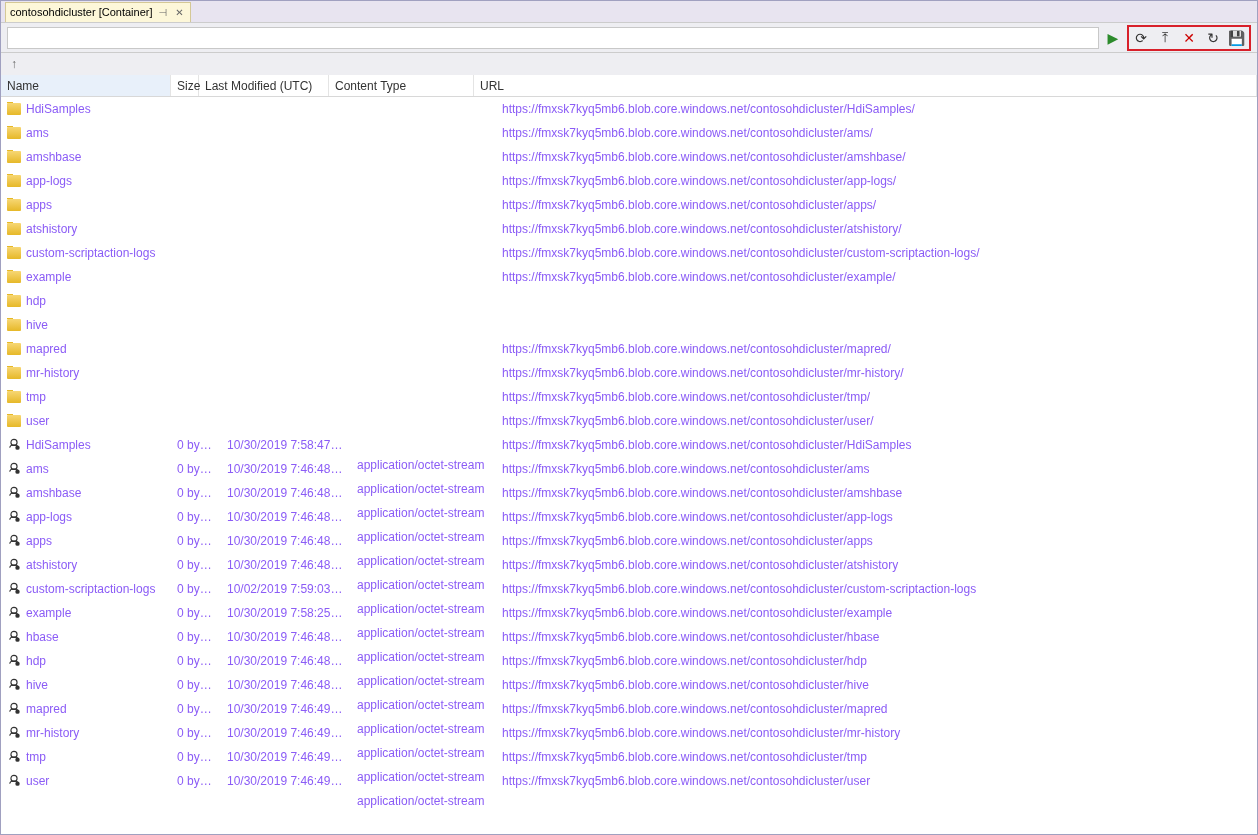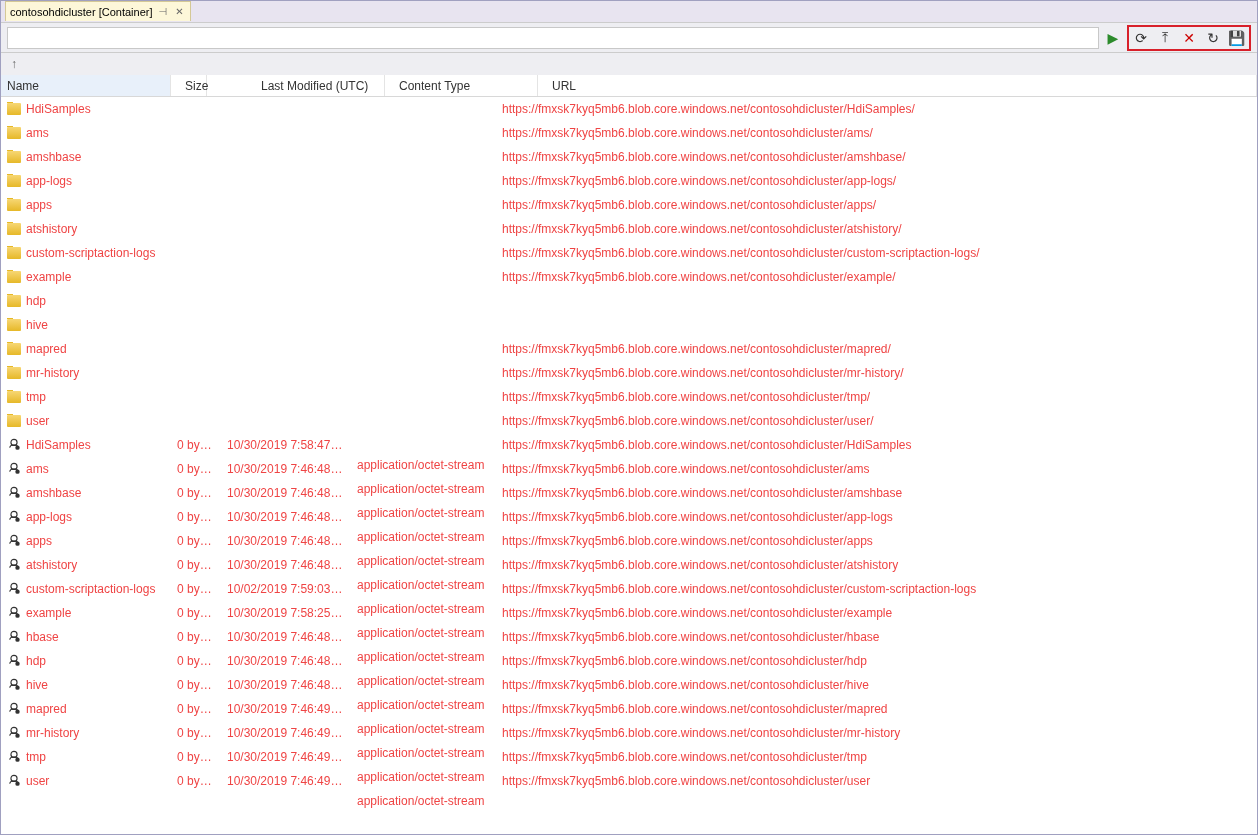--- a/index.html
+++ b/index.html
@@ -15,21 +15,21 @@
       border: 1px solid #a0a0c0;
       background: #fff;
       display: flex;
       flex-direction: column;
     }
     .tabstrip {
       background: #e8e4f0;
       height: 22px;
       border-bottom: 1px solid #ccc;
       display: flex;
-      align-items: flex-start;
+      align-items: center;
       padding-left: 4px;
     }
     .tab {
       background: #fdf7d9;
       border: 1px solid #d4c896;
       border-bottom: none;
       height: 20px;
       display: flex;
       align-items: center;
       padding: 0 4px;
@@ -93,45 +93,44 @@
       font-size: 12px;
       color: #666;
     }
     .columns-header {
       display: flex;
       background: #fff;
       height: 22px;
       border-bottom: 1px solid #d8d8d8;
       align-items: center;
       font-size: 12px;
-      gap: 8px;
     }
     .col {
       padding: 0 6px;
       border-right: 1px solid #e4e4e4;
       height: 100%;
       display: flex;
       align-items: center;
       color: #333;
     }
     .col-name { width: 170px; background: #e8f0fa; }
     .col-size { width: 28px; }
-    .col-modified { width: 130px; margin-left: 40px; }
+    .col-modified { width: 130px; }
     .col-content { width: 145px; }
     .col-url { flex: 1; }
     .rows {
       overflow-y: auto;
       flex: 1;
     }
     .row {
       display: flex;
       height: 24px;
       align-items: center;
       font-size: 12px;
-      color: #ef4444;
+      color: #8b5cf6;
     }
     .cell { padding: 0 6px; white-space: nowrap; overflow: hidden; text-overflow: ellipsis; }
     .cell-name { width: 170px; display: flex; align-items: center; gap: 5px; }
     .cell-size { width: 50px; }
     .cell-modified { width: 130px; }
     .cell-content { width: 145px; margin-top: 40px; }
     .cell-url { flex: 1; }
     .icon-folder {
       width: 14px; height: 12px;
       background: linear-gradient(#f7d774, #e6b828);

